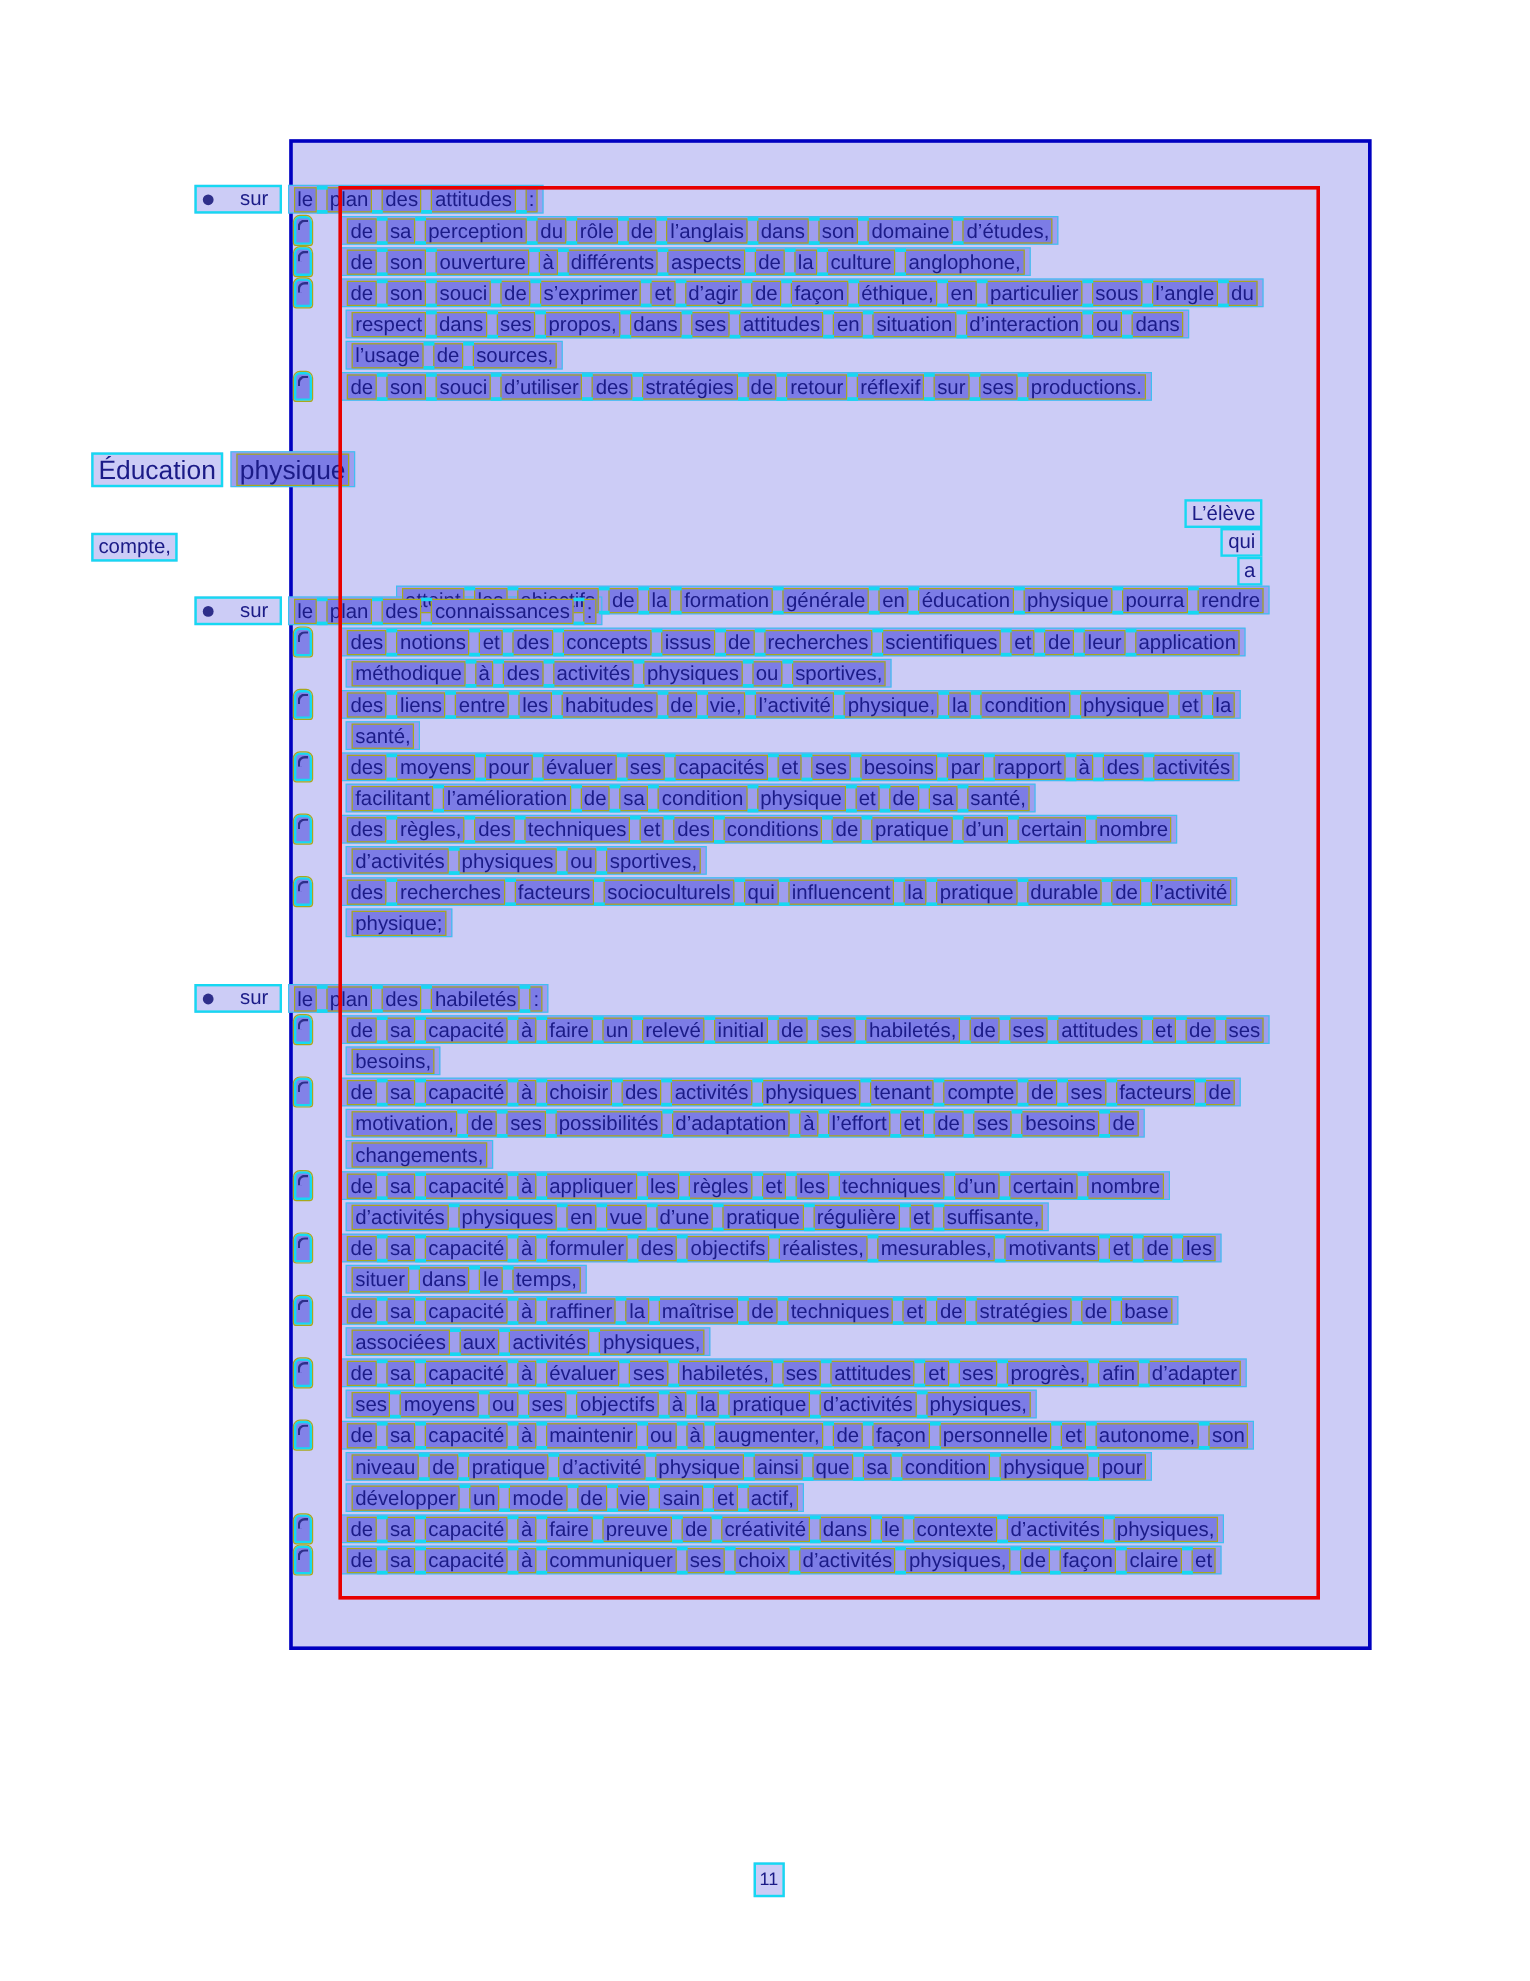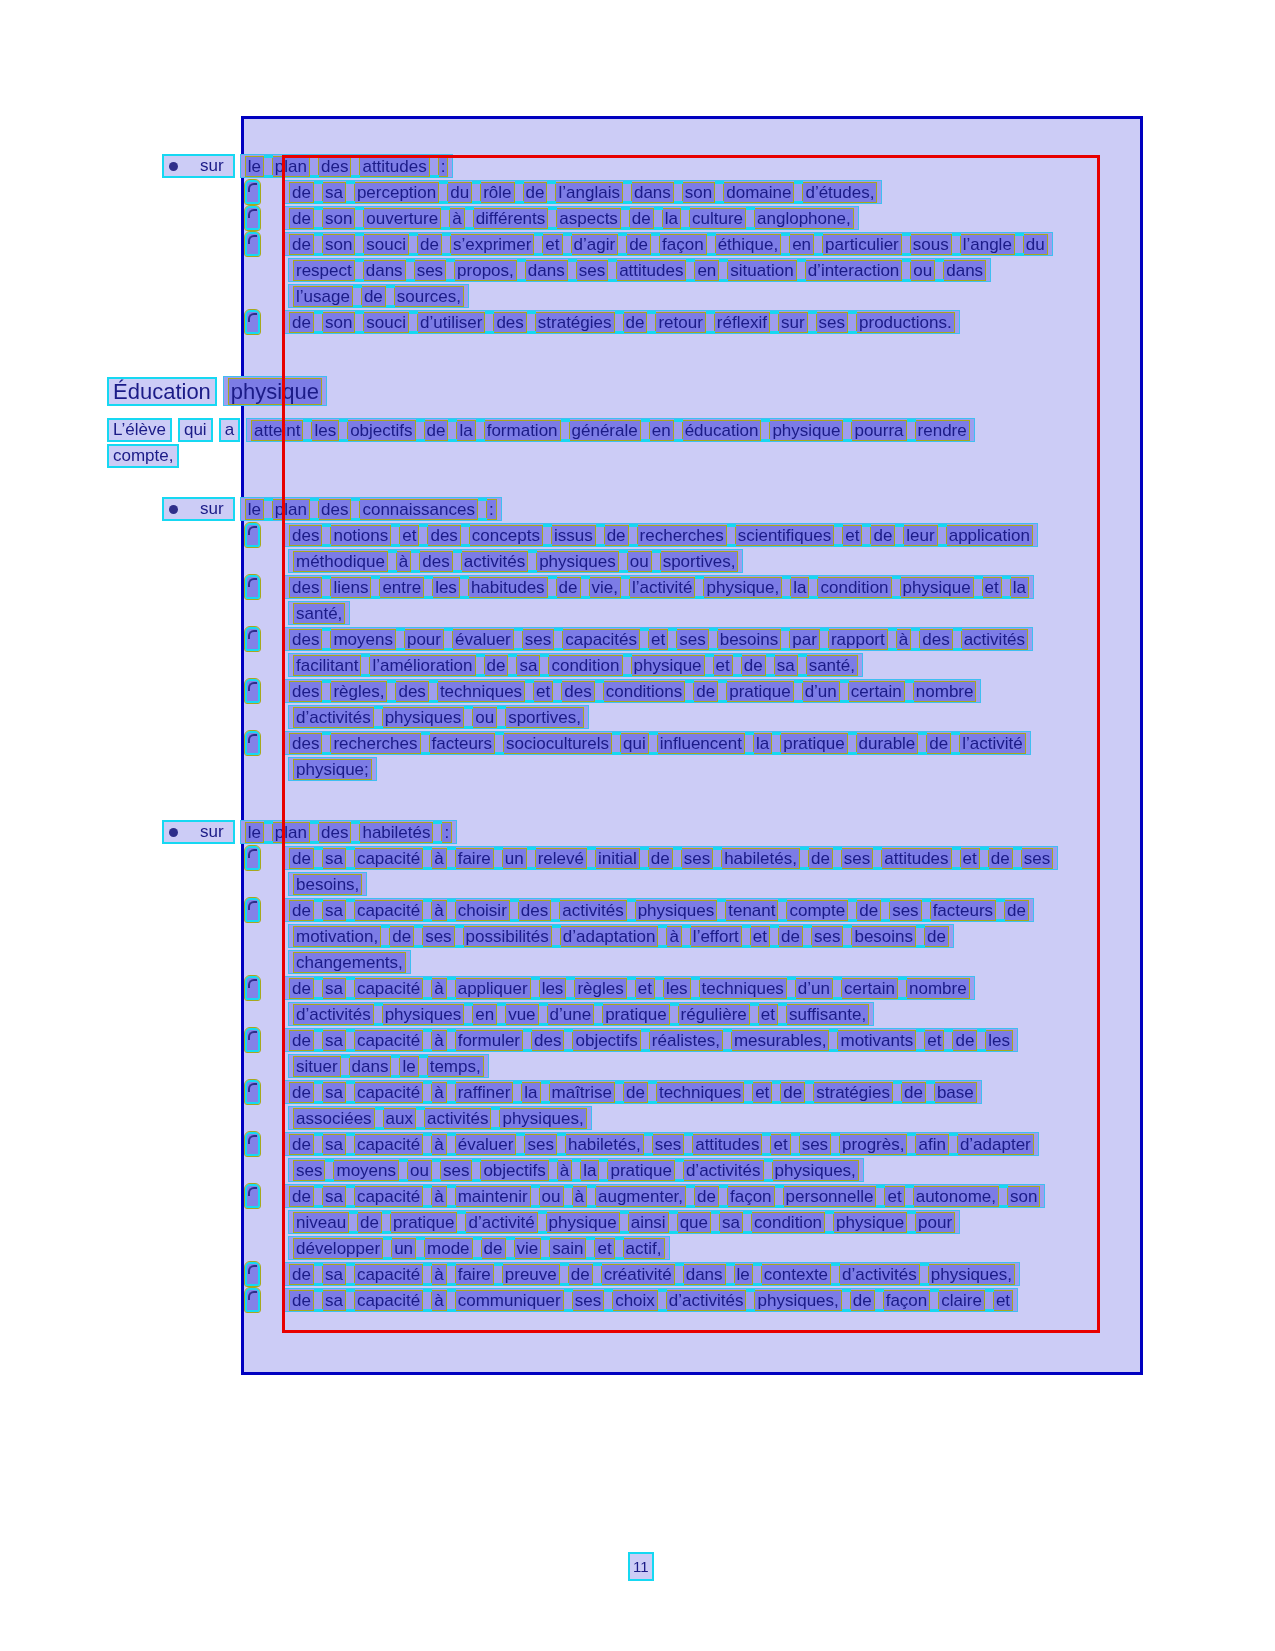--- a/index.html
+++ b/index.html
@@ -19,21 +19,21 @@
   }
   #redrect{
     position:absolute;left:282px;top:155px;width:818px;height:1178px;
     border:3px solid var(--block-outline);box-sizing:border-box;z-index:5;pointer-events:none;
   }
   #content{position:absolute;left:0;top:152px;z-index:2;}
   .line{height:26px;display:flex;align-items:flex-end;white-space:nowrap;}
   .l-b1{margin-left:162px;}
   .l-b2{margin-left:245px;}
   .l-cont{margin-left:288px;}
-  .l-head,.l-para{margin-left:107px;}
+  .l-head,.l-para{margin-left:76px;}
   .l-head{height:32px;}
 
   .strip{
     display:inline-flex;align-items:center;background:var(--line-strip);
     border:1px solid rgba(0,214,244,.6);padding:2px 4px;height:24px;box-sizing:border-box;
   }
   .l-head .strip{height:30px;}
   .w{
     position:relative;display:inline-block;background:var(--word-fill);
     border:1px solid var(--word-border);color:var(--text);
@@ -183,21 +183,21 @@
         <span class="w">ses</span>
         <span class="w">productions.</span>
       </span>
     </div>
     <div class="line l-head" style="margin-top: 40px;">
       <span class="prew">Éducation</span>
       <span class="strip">
         <span class="w">physique</span>
       </span>
     </div>
-    <div class="line l-para" style="margin-top: 10px;">
+    <div class="line l-para" style="margin-top: 10px; flex-direction: column;">
       <span class="prew">L’élève</span>
       <span class="prew">qui</span>
       <span class="prew">a</span>
       <span class="strip">
         <span class="w">atteint</span>
         <span class="w">les</span>
         <span class="w">objectifs</span>
         <span class="w">de</span>
         <span class="w">la</span>
         <span class="w">formation</span>

